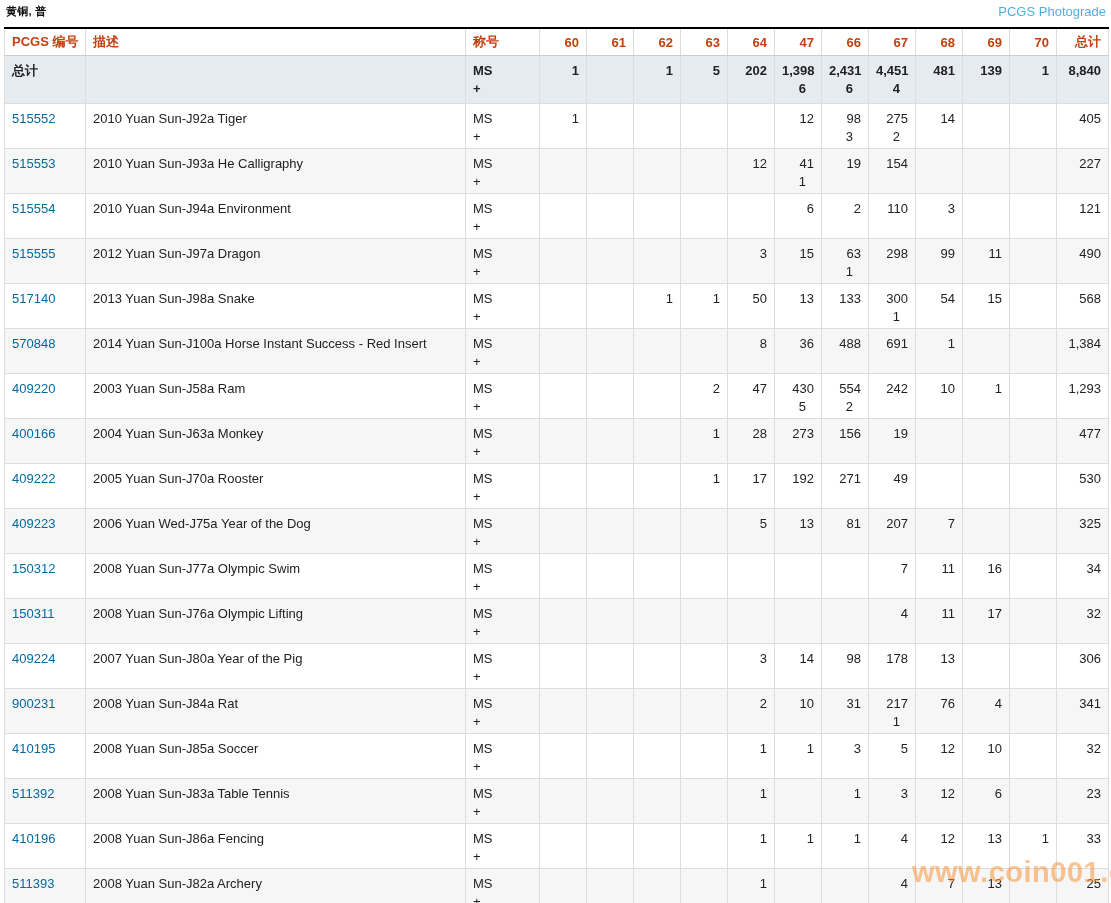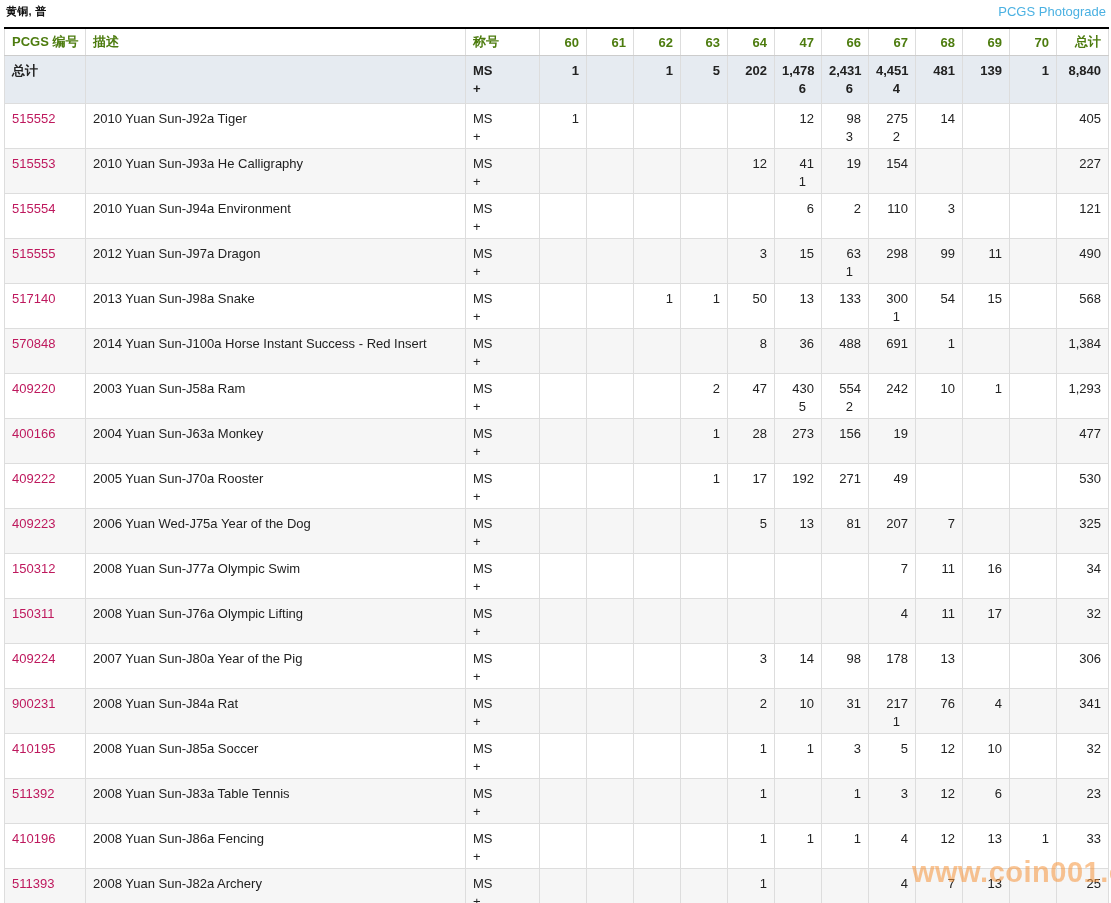--- a/index.html
+++ b/index.html
@@ -26,39 +26,39 @@
   col.c-desig { width: 74px; }
   col.c-grade { width: 47px; }
   col.c-total { width: 52px; }
 
   th {
     font-size: 13px; font-weight: bold; text-align: left;
     padding: 4px 7px 4px 7px; height: 25px;
     border-top: 2px solid #000;
     border-bottom: 1px solid #ccc;
     border-right: 1px solid #ddd;
-    color: #4d7c0f; vertical-align: middle;
+    color: #c2410c; vertical-align: middle;
     white-space: nowrap; overflow: hidden;
   }
   th.num { text-align: right; }
 
   td {
     font-size: 13px; vertical-align: top;
     padding: 6px 7px 0 7px;
     border-right: 1px solid #ddd;
     border-bottom: 1px solid #ddd;
     line-height: 18px;
     overflow: hidden;
   }
   td.num { text-align: right; }
   tbody td { height: 45px; }
   tr.total-row td { height: 48px; background: #e6ebf1; font-weight: bold; }
   tr.alt td { background: #f6f6f6; }
 
-  a.pcgs-link { color: #be185d; text-decoration: none; cursor: pointer; }
+  a.pcgs-link { color: #0369a1; text-decoration: none; cursor: pointer; }
   .plus-line { margin-right: 8px; }
   td.desig .plus-line { margin-right: 0; }
 
   .watermark {
     position: absolute; left: 912px; top: 856px;
     font-size: 29px; font-weight: bold; letter-spacing: 0.5px;
     color: rgba(246, 148, 58, 0.55);
     white-space: nowrap; pointer-events: none;
   }
 </style>
@@ -129,21 +129,21 @@
         </td>
         <td class="num">
           <div>5</div>
           <div class="plus-line"></div>
         </td>
         <td class="num">
           <div>202</div>
           <div class="plus-line"></div>
         </td>
         <td class="num">
-          <div>1,478</div>
+          <div>1,398</div>
           <div class="plus-line">6</div>
         </td>
         <td class="num">
           <div>2,431</div>
           <div class="plus-line">6</div>
         </td>
         <td class="num">
           <div>4,451</div>
           <div class="plus-line">4</div>
         </td>

